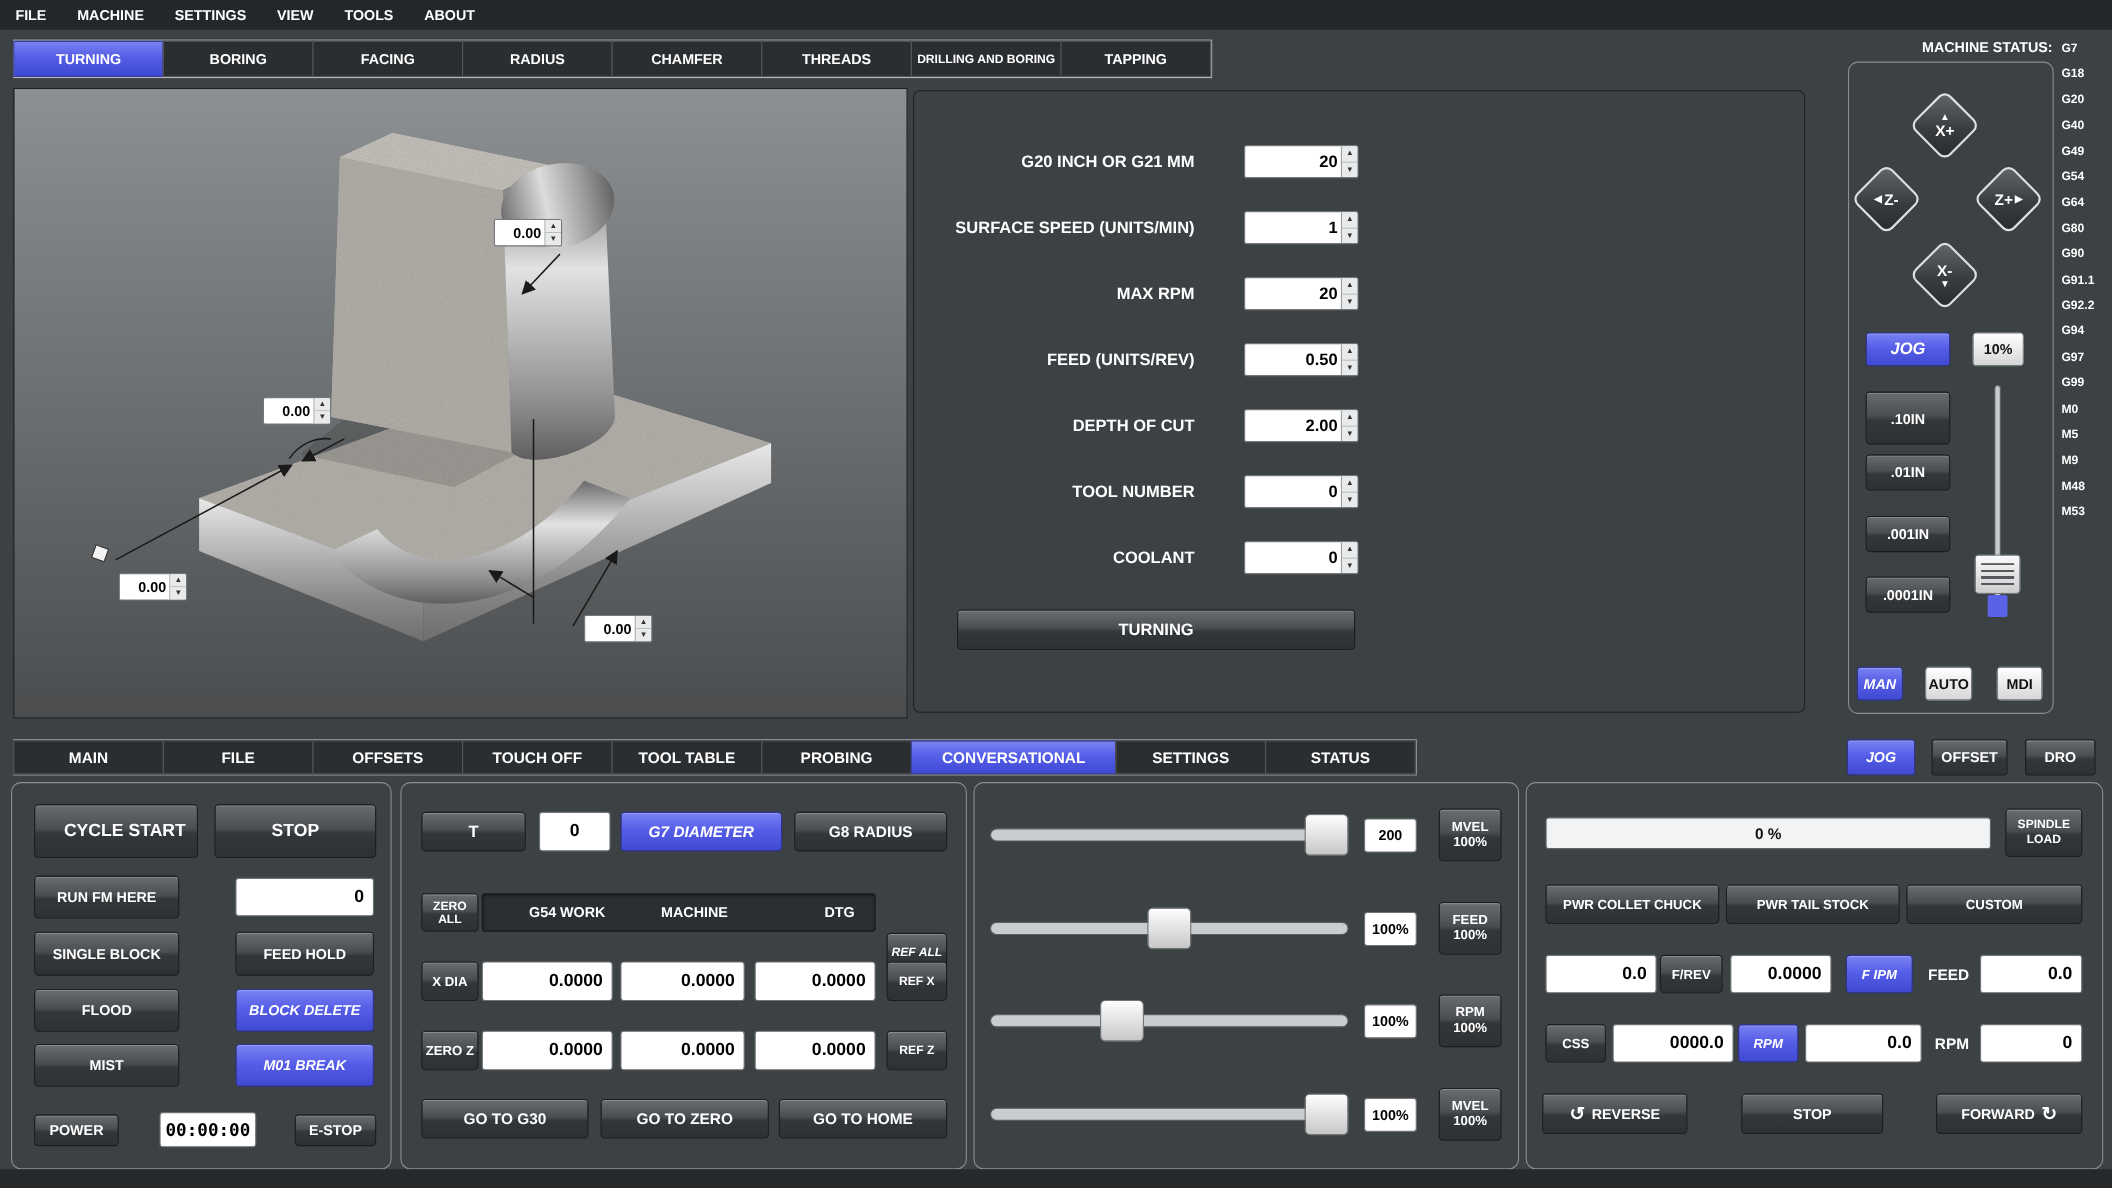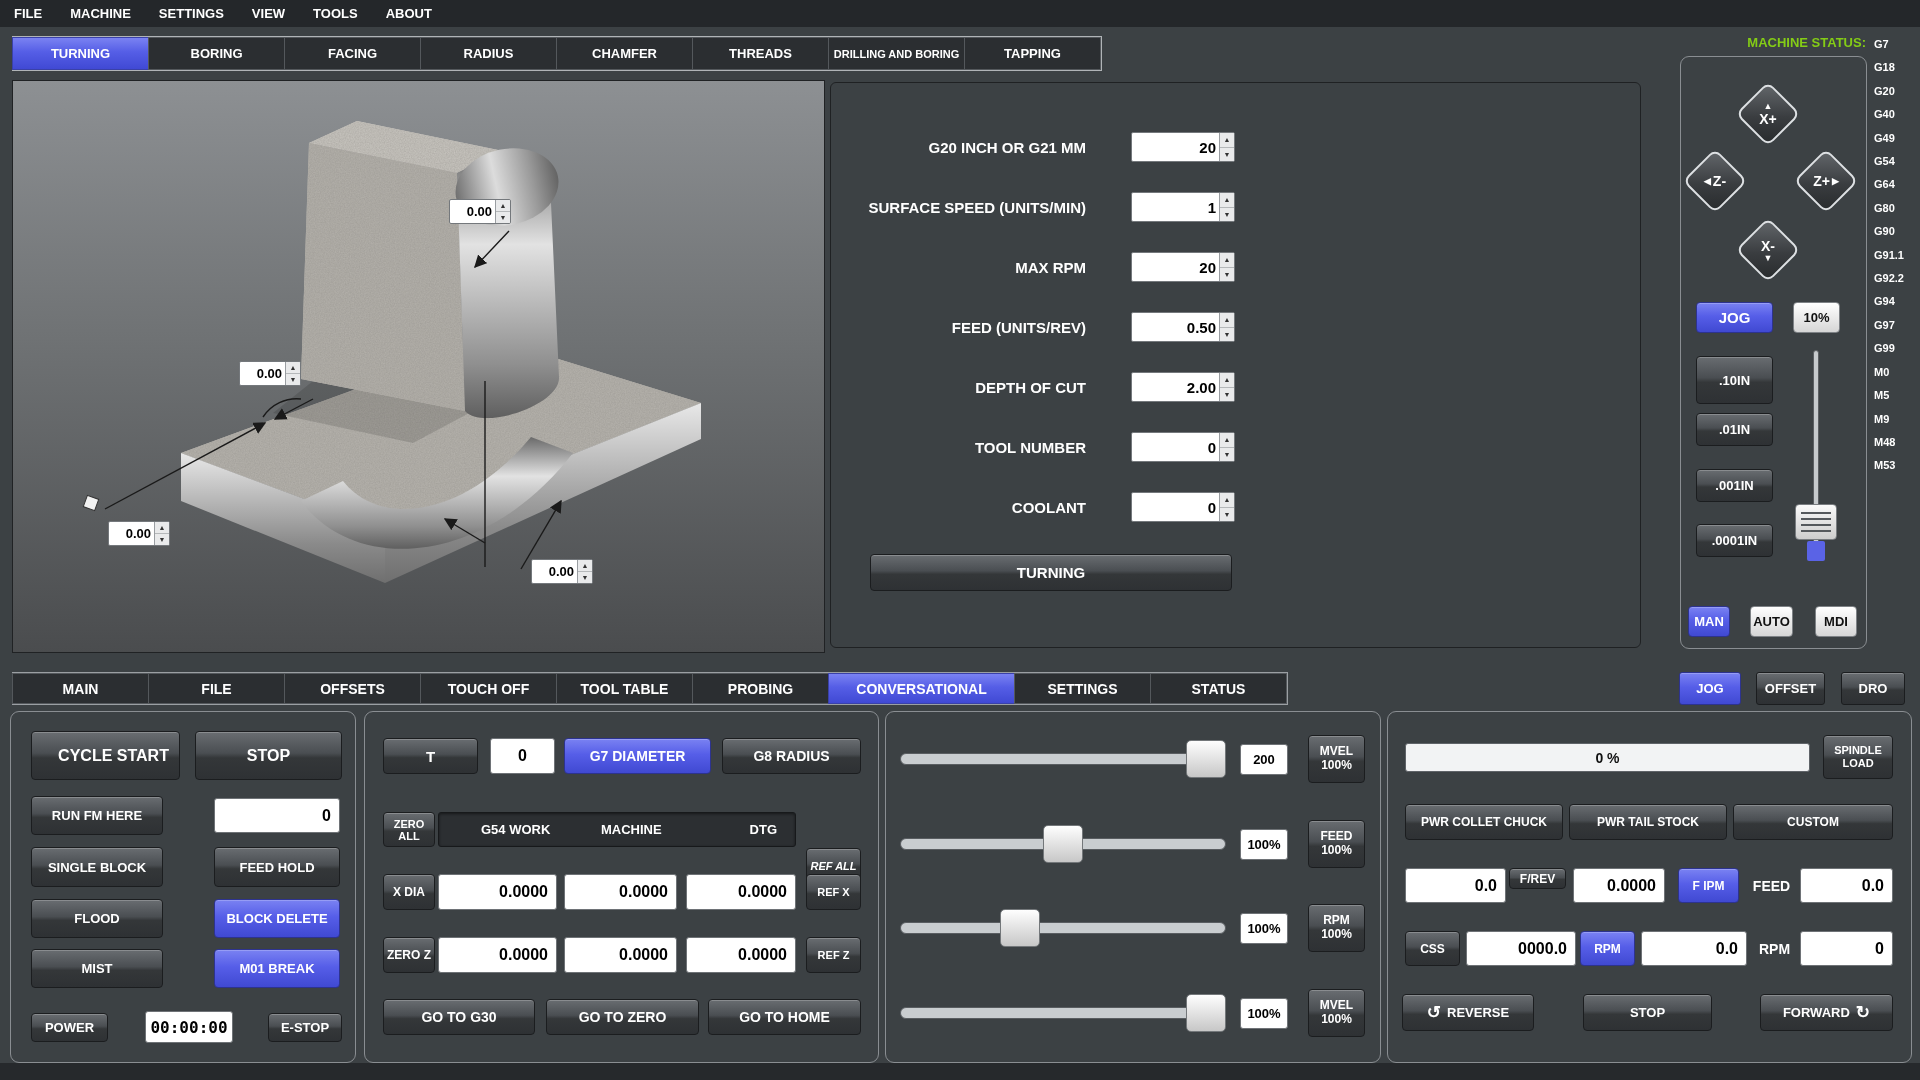--- a/index.html
+++ b/index.html
@@ -6,21 +6,21 @@
   html,body { width:1920px; height:1080px; }
   body { position:relative; background:#3c4144; overflow:hidden;
          font-family:"Liberation Sans",sans-serif; font-weight:700; color:#fff; }
   .abs { position:absolute; }
 
   
   .btn { position:absolute; display:flex; align-items:center; justify-content:center;
          background:linear-gradient(180deg,#696d71 0%,#4a4e52 45%,#343739 55%,#2e3134 100%);
          border:1px solid #1b1d1f; border-radius:4px; color:#fff; font-weight:700; font-size:14px;
          box-shadow:inset 0 1px 0 rgba(255,255,255,.22); cursor:pointer; text-align:center; }
-  .btn.blue { background:linear-gradient(180deg,#7a82f2 0%,#565ee8 45%,#4049d2 100%); border-color:#2d338f; }
+  .btn.blue { background:linear-gradient(180deg,#7a82f2 0%,#565ee8 45%,#4049d2 100%); border-color:#2d338f;font-style:italic; }
   .btn.light { background:linear-gradient(180deg,#ffffff,#d6d6d6); color:#111; border-color:#7e8286; }
   .btn.two { flex-direction:column; line-height:1.15; font-size:12px; }
   .f16{font-size:16px}.f15{font-size:15px}.f13{font-size:13px}.f12{font-size:12px}.f11{font-size:11px}
   .display { position:absolute; background:#fff; color:#000; border:1px solid #6e7276; border-radius:3px;
              display:flex; align-items:center; justify-content:flex-end; padding:0 8px;
              font-weight:700; font-size:16px; }
   .display.center { justify-content:center; padding:0 2px; }
   .label { position:absolute; display:flex; align-items:center; font-weight:700; }
   .tab { width:137px; height:100%; display:flex; align-items:center; justify-content:center;
          background:#2b2e31; border:1px solid #54585c; margin-left:-1px;
@@ -249,21 +249,21 @@
       <div class="arrows">
         <span>▲</span>
         <span>▼</span>
       </div>
     </div>
   </div>
 
   <div class="btn f15" style="left:39px;top:471px;width:362px;height:37px;">TURNING</div>
 </div>
 
-<div class="label" style="left:1640px;top:33px;width:226px;height:18px;justify-content:flex-end;font-size:13px;color:#84cc16;">MACHINE STATUS:</div>
+<div class="label" style="left:1640px;top:33px;width:226px;height:18px;justify-content:flex-end;font-size:13px;color:#ffffff;">MACHINE STATUS:</div>
 <div class="abs" style="left:1874px;top:33px;width:46px;font-size:11px;line-height:23.4px;">
   <div>G7</div>
   <div>G18</div>
   <div>G20</div>
   <div>G40</div>
   <div>G49</div>
   <div>G54</div>
   <div>G64</div>
   <div>G80</div>
   <div>G90</div>
@@ -433,21 +433,21 @@
 <div class="btn two" style="left:1823px;top:735px;width:70px;height:44px;font-size:11px;">
   <span>SPINDLE</span>
   <span>LOAD</span>
 </div>
 
 <div class="btn f12" style="left:1405px;top:804px;width:158px;height:36px;">PWR COLLET CHUCK</div>
 <div class="btn f12" style="left:1569px;top:804px;width:158px;height:36px;">PWR TAIL STOCK</div>
 <div class="btn f12" style="left:1733px;top:804px;width:160px;height:36px;">CUSTOM</div>
 
 <div class="display" style="left:1405px;top:868px;width:101px;height:35px;">0.0</div>
-<div class="btn f12" style="left:1509px;top:868px;width:57px;height:21px;">F/REV</div>
+<div class="btn f12" style="left:1509px;top:868px;width:57px;height:35px;">F/REV</div>
 <div class="display" style="left:1573px;top:868px;width:92px;height:35px;">0.0000</div>
 <div class="btn blue f12" style="left:1678px;top:868px;width:61px;height:35px;">F IPM</div>
 <div class="label" style="left:1749px;top:868px;width:45px;height:35px;justify-content:center;font-size:14px;">FEED</div>
 <div class="display" style="left:1800px;top:868px;width:93px;height:35px;">0.0</div>
 
 <div class="btn f12" style="left:1405px;top:931px;width:55px;height:35px;">CSS</div>
 <div class="display" style="left:1466px;top:931px;width:110px;height:35px;">0000.0</div>
 <div class="btn blue f12" style="left:1580px;top:931px;width:55px;height:35px;">RPM</div>
 <div class="display" style="left:1641px;top:931px;width:106px;height:35px;">0.0</div>
 <div class="label" style="left:1753px;top:931px;width:43px;height:35px;justify-content:center;font-size:14px;">RPM</div>

